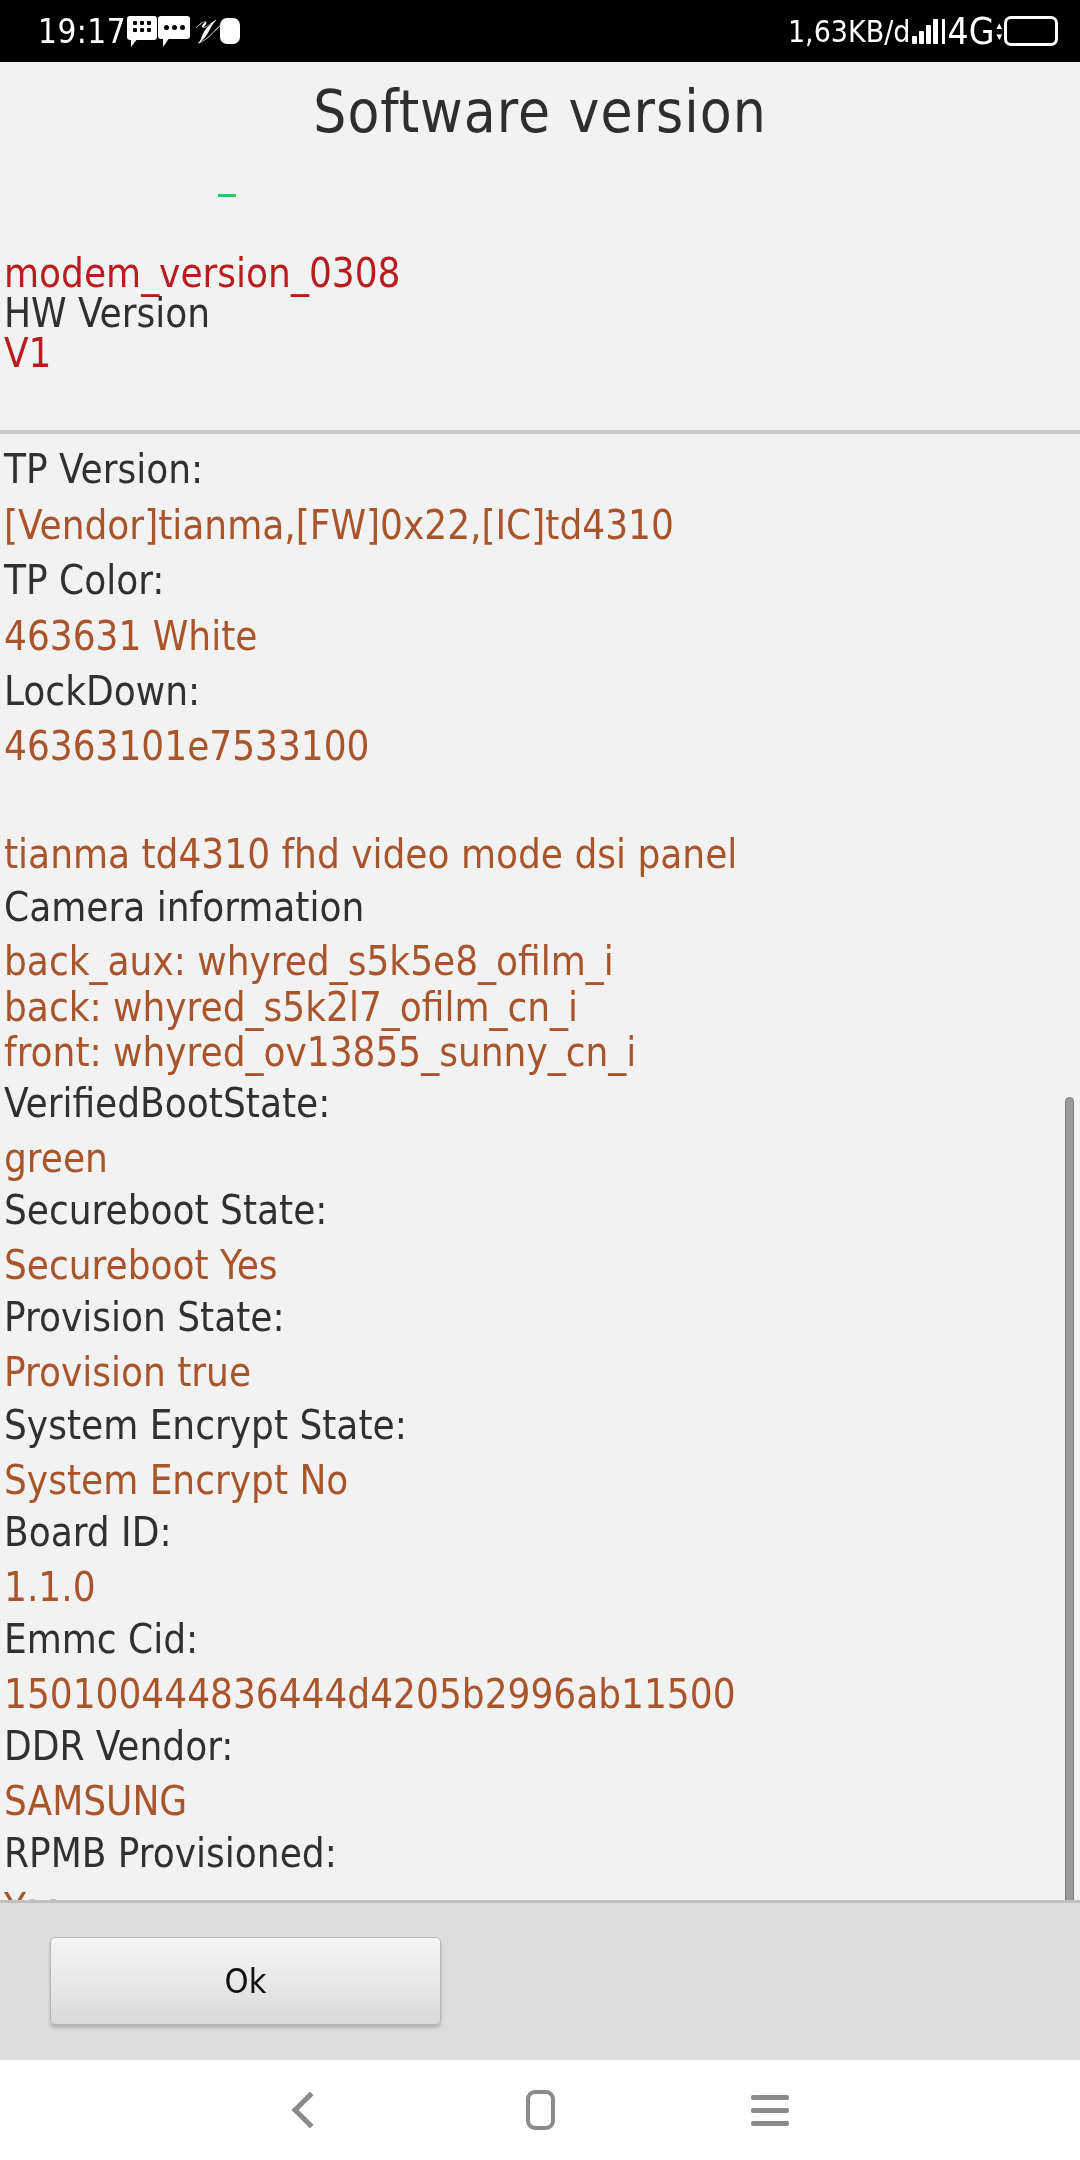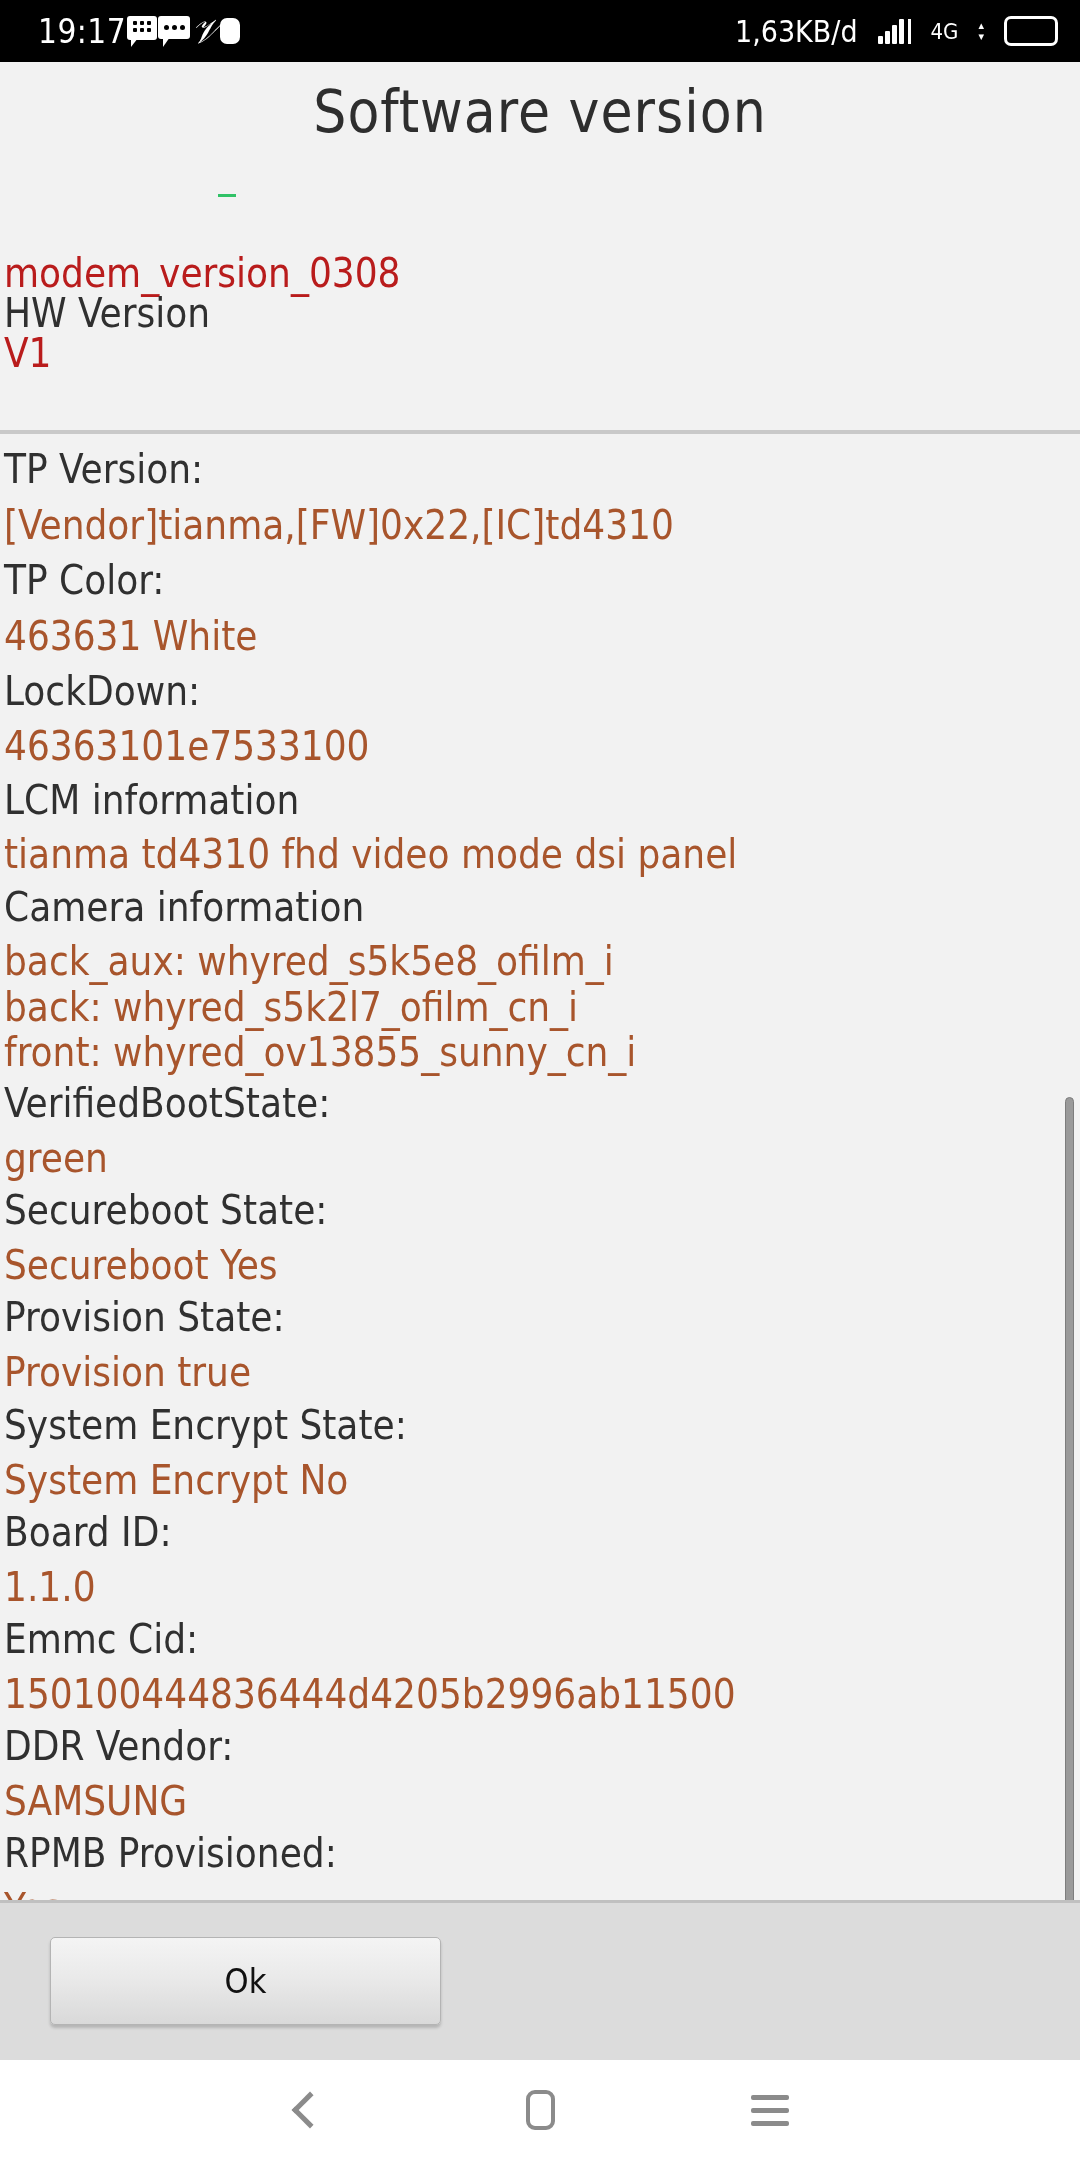--- a/index.html
+++ b/index.html
@@ -18,32 +18,32 @@
   
   #statusbar {
     position:absolute; top:0; left:0;
     width:1080px; height:62px;
     background:#000000;
     display:flex; align-items:center;
     padding:0 22px 0 38px;
     color:#ffffff;
   }
   #statusbar .left { display:flex; align-items:center; gap:1px; flex:1;text-align:center; }
-  #statusbar .right { display:flex; align-items:center; gap:20px; }
+  #statusbar .right { display:flex; align-items:center; gap:2px; }
   .sb-clock {
     font-family:"DejaVu Sans Condensed","Liberation Sans", sans-serif;
     font-size:33px; letter-spacing:0.5px; font-weight:400;
   }
   .sb-rate {
     font-family:"DejaVu Sans Condensed","Liberation Sans", sans-serif;
     font-size:30px; letter-spacing:0px;
   }
   .sb-4g {
     font-family:"DejaVu Sans Condensed","Liberation Sans", sans-serif;
-    font-size:22px;
+    font-size:37px;
   }
   .ic { display:inline-block; position:relative; }
 
   
   .ic-bbm { width:30px; height:30px; }
   .ic-bbm .bub {
     position:absolute; left:0; top:0; width:30px; height:24px;
     background:#fff; border-radius:3px;
   }
   .ic-bbm .tail {
@@ -242,21 +242,20 @@
     <div class="line v-green" style="top:268px">V1</div>
 
     <div class="divider" style="top:368px"></div>
 
     <div class="line k" style="top:384px">TP Version:</div>
     <div class="line v-rust" style="top:440px">[Vendor]tianma,[FW]0x22,[IC]td4310</div>
     <div class="line k" style="top:495px">TP Color:</div>
     <div class="line v-rust" style="top:551px">463631 White</div>
     <div class="line k" style="top:606px">LockDown:</div>
     <div class="line v-rust" style="top:661px">46363101e7533100</div>
-    <div class="line k" style="top:715px">LCM information</div>
     <div class="line v-rust" style="top:769px">tianma td4310 fhd video mode dsi panel</div>
     <div class="line k" style="top:822px">Camera information</div>
     <div class="line v-rust" style="top:876px">back_aux: whyred_s5k5e8_ofilm_i</div>
     <div class="line v-rust" style="top:922px">back: whyred_s5k2l7_ofilm_cn_i</div>
     <div class="line v-rust" style="top:967px">front: whyred_ov13855_sunny_cn_i</div>
     <div class="line k" style="top:1018px">VerifiedBootState:</div>
     <div class="line v-rust" style="top:1073px">green</div>
     <div class="line k" style="top:1125px">Secureboot State:</div>
     <div class="line v-rust" style="top:1180px">Secureboot Yes</div>
     <div class="line v-rust" style="top:1287px">Provision true</div>

